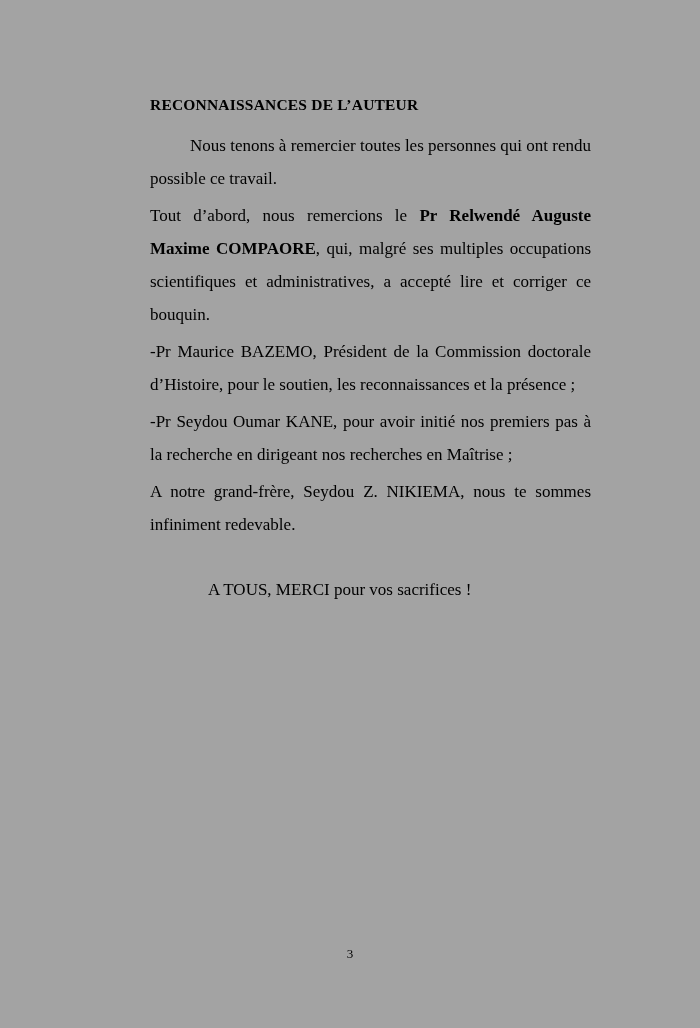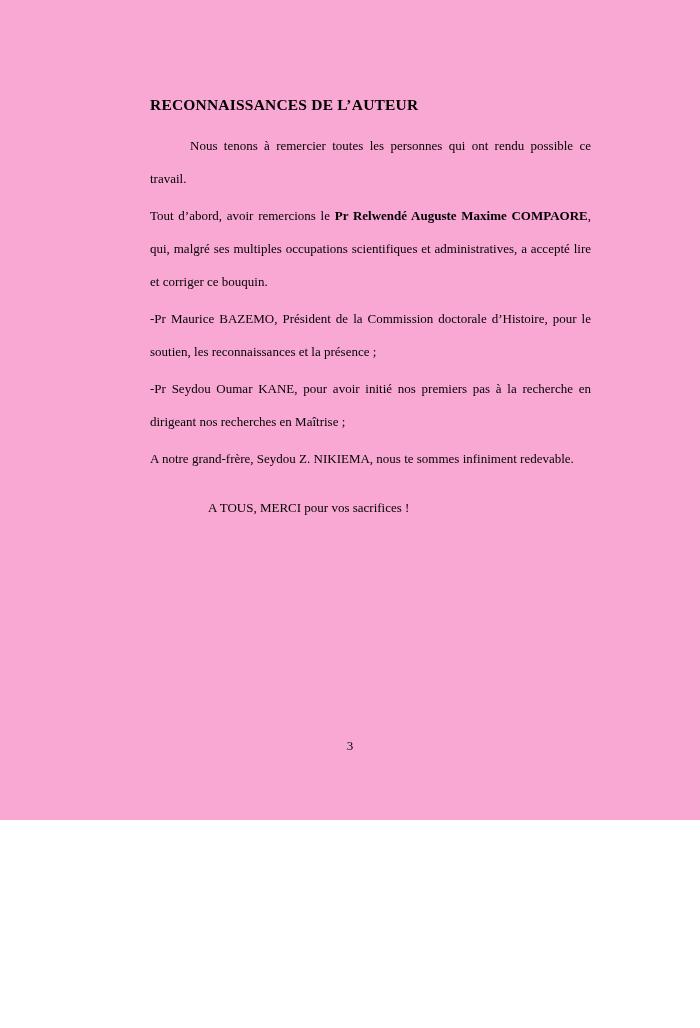--- a/index.html
+++ b/index.html
@@ -3,51 +3,51 @@
 <meta charset="utf-8">
 <style>
   html, body {
     margin: 0;
     padding: 0;
     background: #ffffff;
   }
   .page {
     position: relative;
     width: 700px;
-    height: 820px;
-    background: #f9a8d4;
+    height: 1028px;
+    background: #a3a3a3;
     font-family: "Liberation Serif", serif;
     color: #000000;
     overflow: hidden;
     box-sizing: border-box;
   }
   .content {
     position: absolute;
     top: 96px;
     left: 150px;
     width: 441px;
   }
   .doc-title {
     font-size: 15.5px;
     font-weight: bold;
     margin: 0 0 15px 0;
     letter-spacing: 0.2px;
   }
   .para {
-    font-size: 13px;
+    font-size: 17px;
     line-height: 33px;
     text-align: justify;
     margin: 0 0 4px 0;
   }
   .para.first-indent {
     text-indent: 40px;
   }
   .para.closing {
     text-align: left;
-    margin-top: 16px;
+    margin-top: 32px;
     padding-left: 58px;
   }
   .page-number {
     position: absolute;
     bottom: 66px;
     left: 0;
     width: 100%;
     text-align: center;
     font-size: 13px;
     font-family: "Liberation Serif", serif;
@@ -56,21 +56,21 @@
 </head>
 <body>
 
 <div class="page">
   <div class="content">
 
     <h1 class="doc-title">RECONNAISSANCES DE L’AUTEUR</h1>
 
     <p class="para first-indent">Nous tenons à remercier toutes les personnes qui ont rendu possible ce travail.</p>
 
-    <p class="para"><span>Tout d’abord, avoir remercions le </span><strong>Pr Relwendé Auguste Maxime COMPAORE</strong><span>, qui, malgré ses multiples occupations scientifiques et administratives, a accepté lire et corriger ce bouquin.</span></p>
+    <p class="para"><span>Tout d’abord, nous remercions le </span><strong>Pr Relwendé Auguste Maxime COMPAORE</strong><span>, qui, malgré ses multiples occupations scientifiques et administratives, a accepté lire et corriger ce bouquin.</span></p>
 
 
     <p class="para">-Pr Maurice BAZEMO, Président de la Commission doctorale d’Histoire, pour le soutien, les reconnaissances et la présence ;</p>
 
     <p class="para">-Pr Seydou Oumar KANE, pour avoir initié nos premiers pas à la recherche en dirigeant nos recherches en Maîtrise ;</p>
 
 
     <p class="para">A notre grand-frère, Seydou Z. NIKIEMA, nous te sommes infiniment redevable.</p>
 
     <p class="para closing">A TOUS, MERCI pour vos sacrifices !</p>

